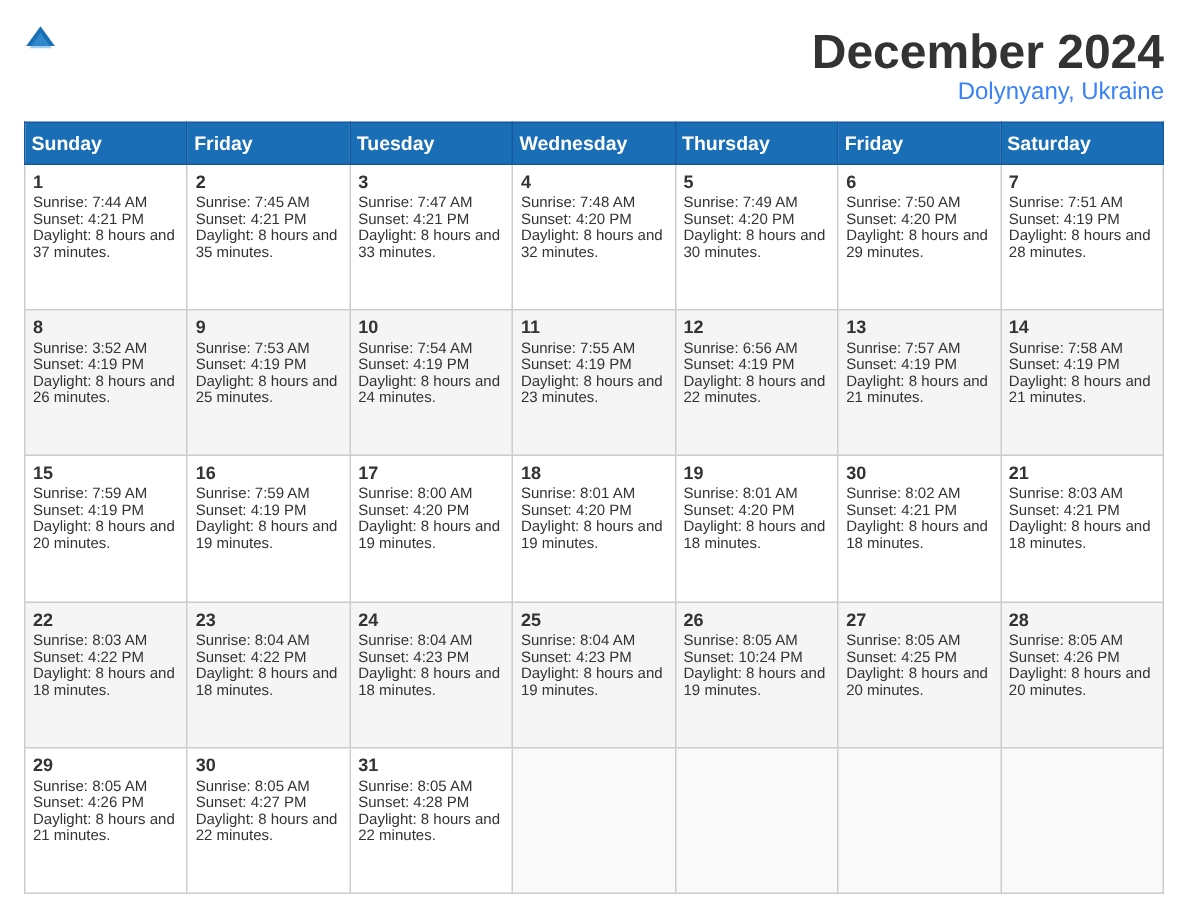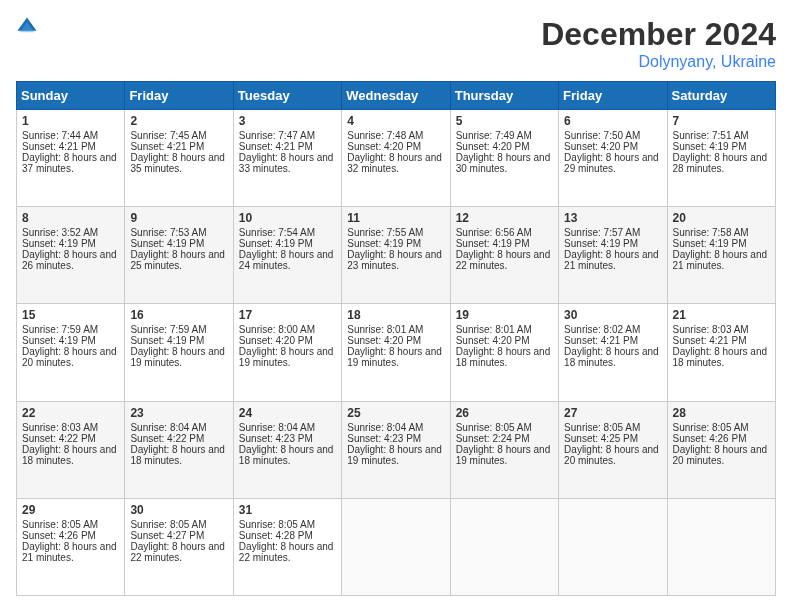--- a/index.html
+++ b/index.html
@@ -191,21 +191,21 @@
           <span>Sunset: 4:19 PM</span><br>
           <span>Daylight: 8 hours and 22 minutes.</span>
         </td>
           <td>
           <span class="day-num">13</span>
           <span>Sunrise: 7:57 AM</span><br>
           <span>Sunset: 4:19 PM</span><br>
           <span>Daylight: 8 hours and 21 minutes.</span>
         </td>
           <td>
-          <span class="day-num">20</span>
+          <span class="day-num">14</span>
           <span>Sunrise: 7:58 AM</span><br>
           <span>Sunset: 4:19 PM</span><br>
           <span>Daylight: 8 hours and 21 minutes.</span>
         </td>
         </tr>
         <tr>
           <td>
           <span class="day-num">15</span>
           <span>Sunrise: 7:59 AM</span><br>
           <span>Sunset: 4:19 PM</span><br>
@@ -269,21 +269,21 @@
         </td>
           <td>
           <span class="day-num">25</span>
           <span>Sunrise: 8:04 AM</span><br>
           <span>Sunset: 4:23 PM</span><br>
           <span>Daylight: 8 hours and 19 minutes.</span>
         </td>
           <td>
           <span class="day-num">26</span>
           <span>Sunrise: 8:05 AM</span><br>
-          <span>Sunset: 2:24 PM</span><br>
+          <span>Sunset: 10:24 PM</span><br>
           <span>Daylight: 8 hours and 19 minutes.</span>
         </td>
           <td>
           <span class="day-num">27</span>
           <span>Sunrise: 8:05 AM</span><br>
           <span>Sunset: 4:25 PM</span><br>
           <span>Daylight: 8 hours and 20 minutes.</span>
         </td>
           <td>
           <span class="day-num">28</span>

